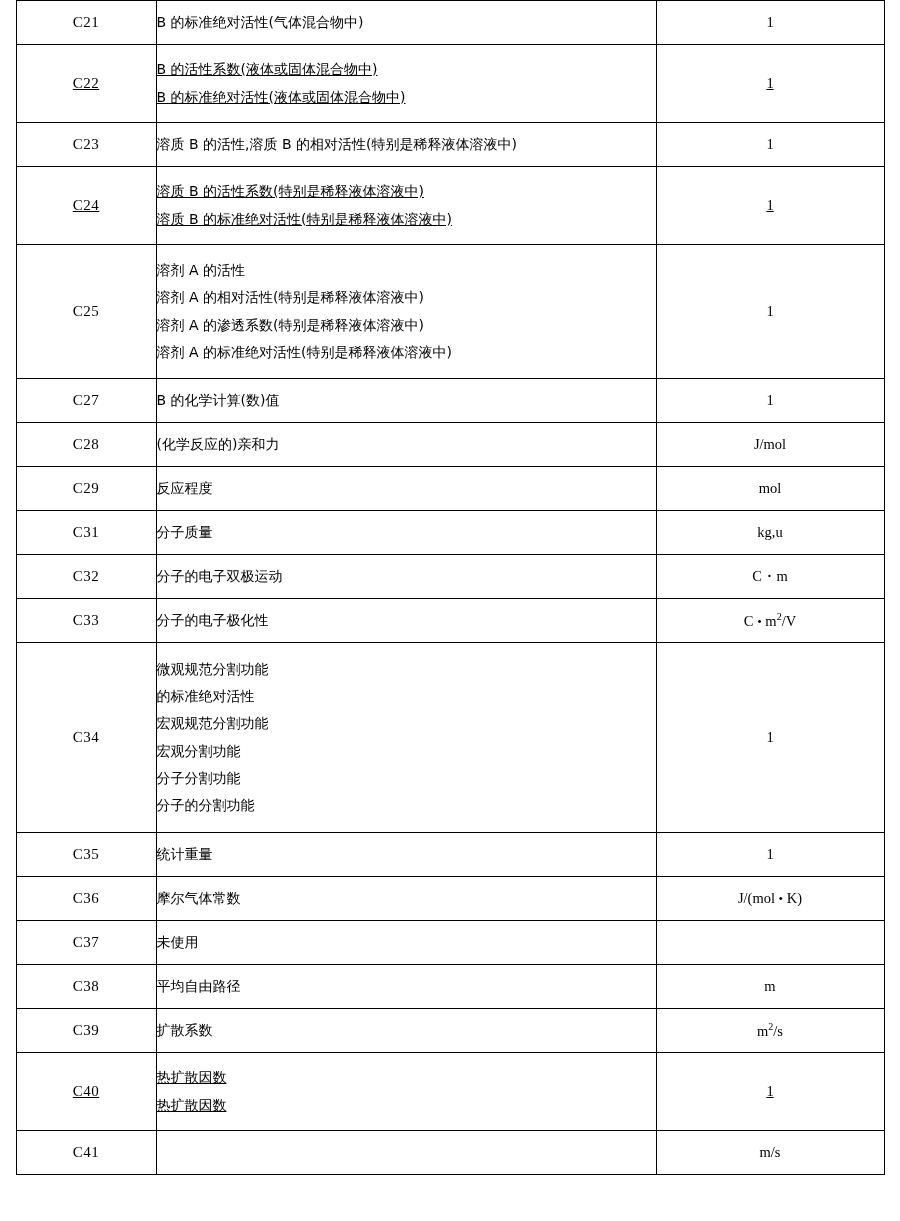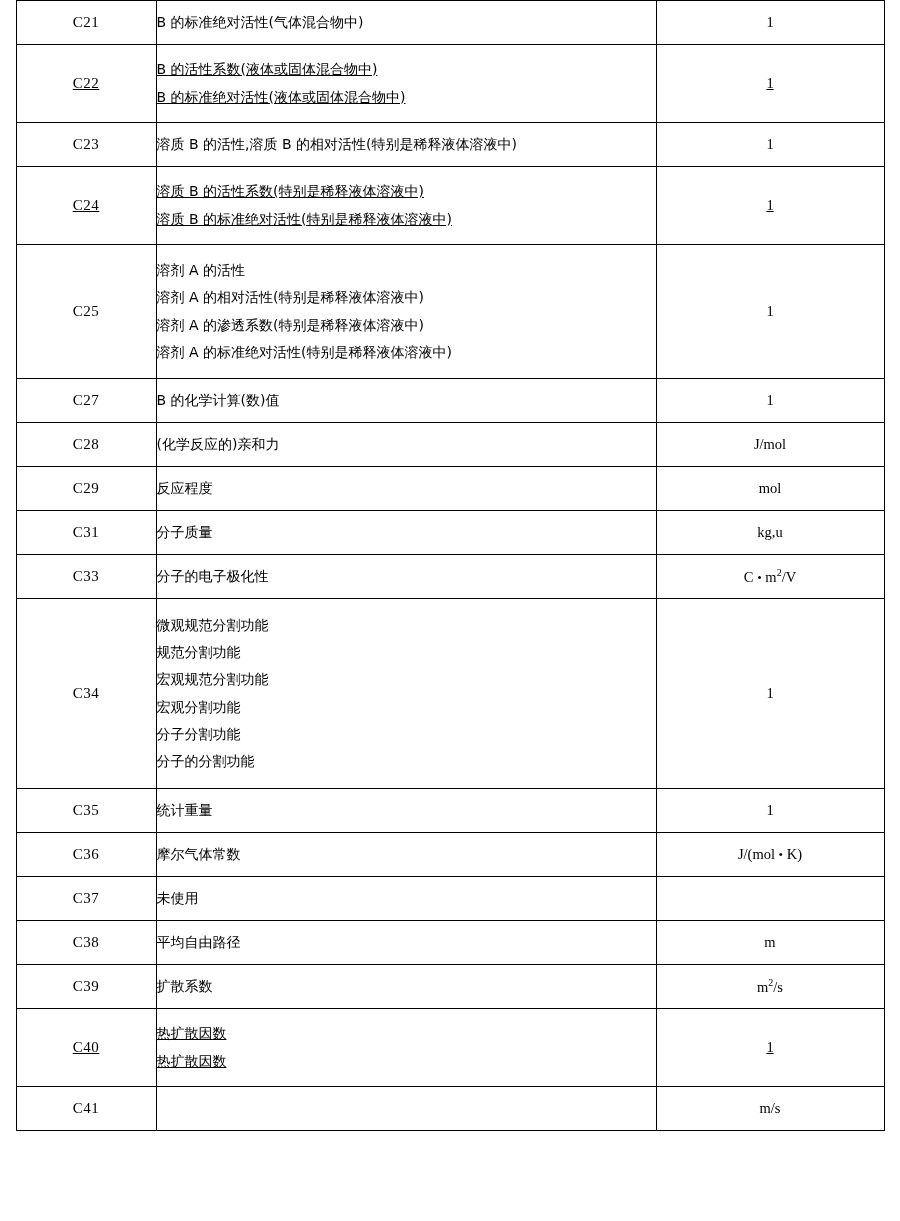--- a/index.html
+++ b/index.html
@@ -142,31 +142,38 @@
           <td class="cell-unit">mol</td>
         </tr>
         <tr class="r1">
           <td class="cell-code">C31</td>
           <td class="cell-name">
             <span class="line">分子质量</span>
           </td>
           <td class="cell-unit">kg,u</td>
         </tr>
         <tr class="r1">
+          <td class="cell-code">C32</td>
+          <td class="cell-name">
+            <span class="line">分子的电子双极运动</span>
+          </td>
+          <td class="cell-unit">C・m</td>
+        </tr>
+        <tr class="r1">
           <td class="cell-code">C33</td>
           <td class="cell-name">
             <span class="line">分子的电子极化性</span>
           </td>
           <td class="cell-unit">C <span class="unit-mid">•</span> m<span class="unit-sup">2</span>/V</td>
         </tr>
         <tr class="r6">
           <td class="cell-code">C34</td>
           <td class="cell-name">
             <span class="line">微观规范分割功能</span>
-            <span class="line">规范分割功能</span>
+            <span class="line">的标准绝对活性</span>
             <span class="line">宏观规范分割功能</span>
             <span class="line">宏观分割功能</span>
             <span class="line">分子分割功能</span>
             <span class="line">分子的分割功能</span>
           </td>
           <td class="cell-unit">1</td>
         </tr>
         <tr class="r1">
           <td class="cell-code">C35</td>
           <td class="cell-name">

